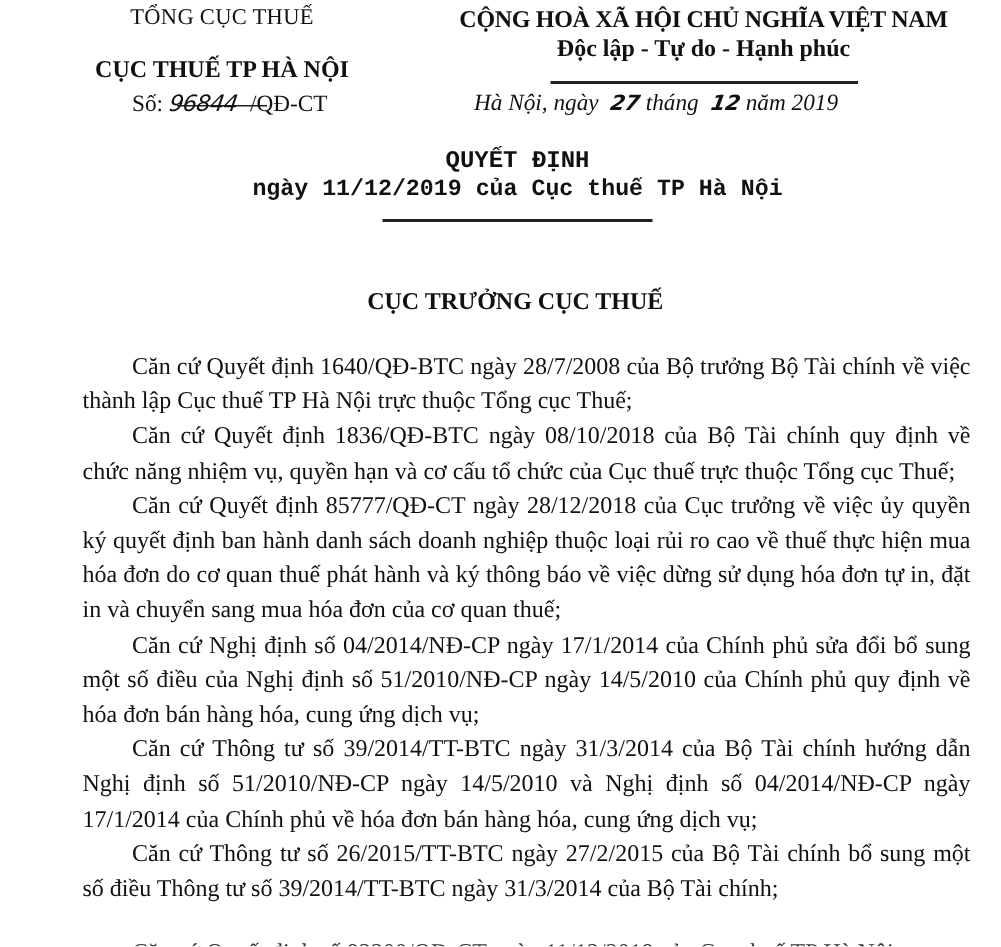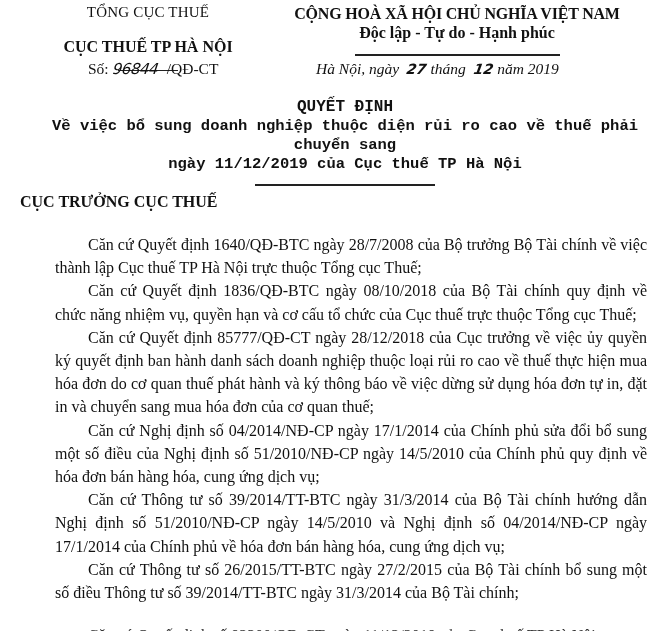--- a/index.html
+++ b/index.html
@@ -28,21 +28,21 @@
     }
     .docno .hand {
       font-family: "DejaVu Sans", sans-serif;
       font-style: italic; font-size: 15px; letter-spacing: -0.5px;
       display: inline-block; min-width: 48px; margin: 0 6px 0 4px;
       transform: skewX(-8deg);
     }
 
     
     .hdr-right {
-      position: absolute; left: 272px; top: 5px; width: 370px;
+      position: absolute; left: 284px; top: 5px; width: 370px;
       text-align: center;
     }
     .nation { font-size: 16px; font-weight: bold; line-height: 18px; letter-spacing: -0.2px; }
     .motto { font-size: 16px; font-weight: bold; line-height: 19px; text-align: center; }
     .rule-right { width: 205px; height: 1.5px; background: #222; margin: 12px auto 0 auto; }
     .dateline {
       position: absolute; left: 316px; top: 60px;
       font-size: 15.5px; font-style: italic; white-space: nowrap;
     }
     .dateline .hand {
@@ -55,21 +55,21 @@
     
     .title-block {
       position: absolute; left: 40px; top: 98px; width: 610px;
       text-align: center; font-weight: bold; font-family: Liberation Mono, monospace;
     }
     .doc-type { font-size: 16px; line-height: 19px; }
     .subject { font-size: 15.5px; line-height: 19px; }
     .rule-title { width: 180px; height: 1.5px; background: #222; margin: 10px auto 0 auto; }
     .authority {
       position: absolute; left: 0; top: 193px; width: 667px;
-      text-align: left; font-weight: bold; font-size: 16px;
+      text-align: center; font-weight: bold; font-size: 16px;
       padding-left: 20px;
     }
 
     
     .body-text {
       position: absolute; left: 55px; top: 233px; width: 592px;
       font-size: 16px; line-height: 23.2px;
       text-align: justify;
     }
     .para { text-indent: 33px; }
@@ -100,21 +100,20 @@
     <div class="nation">CỘNG HOÀ XÃ HỘI CHỦ NGHĨA VIỆT NAM</div>
     <div class="motto">Độc lập - Tự do - Hạnh phúc</div>
     <div class="rule-right"></div>
   </div>
   <div class="dateline">
     <span>Hà Nội, ngày </span><span class="hand">27</span><span>tháng </span><span class="hand">12</span><span>năm 2019</span>
   </div>
 
   <div class="title-block">
     <div class="doc-type">QUYẾT ĐỊNH</div>
-    <div class="subject">Về việc bổ sung doanh nghiệp thuộc diện rủi ro cao về thuế phải chuyển sang</div>
     <div class="subject">ngày 11/12/2019 của Cục thuế TP Hà Nội</div>
     <div class="rule-title"></div>
   </div>
   <div class="authority">CỤC TRƯỞNG CỤC THUẾ</div>
 
   <div class="body-text">
     <p class="para">Căn cứ Quyết định 1640/QĐ-BTC ngày 28/7/2008 của Bộ trưởng Bộ Tài chính về việc thành lập Cục thuế TP Hà Nội trực thuộc Tổng cục Thuế;</p>
     <p class="para">Căn cứ Quyết định 1836/QĐ-BTC ngày 08/10/2018 của Bộ Tài chính quy định về chức năng nhiệm vụ, quyền hạn và cơ cấu tổ chức của Cục thuế trực thuộc Tổng cục Thuế;</p>
     <p class="para">Căn cứ Quyết định 85777/QĐ-CT ngày 28/12/2018 của Cục trưởng về việc ủy quyền ký quyết định ban hành danh sách doanh nghiệp thuộc loại rủi ro cao về thuế thực hiện mua hóa đơn do cơ quan thuế phát hành và ký thông báo về việc dừng sử dụng hóa đơn tự in, đặt in và chuyển sang mua hóa đơn của cơ quan thuế;</p>
     <p class="para">Căn cứ Nghị định số 04/2014/NĐ-CP ngày 17/1/2014 của Chính phủ sửa đổi bổ sung một số điều của Nghị định số 51/2010/NĐ-CP ngày 14/5/2010 của Chính phủ quy  định về  hóa đơn bán hàng hóa, cung ứng dịch vụ;</p>

